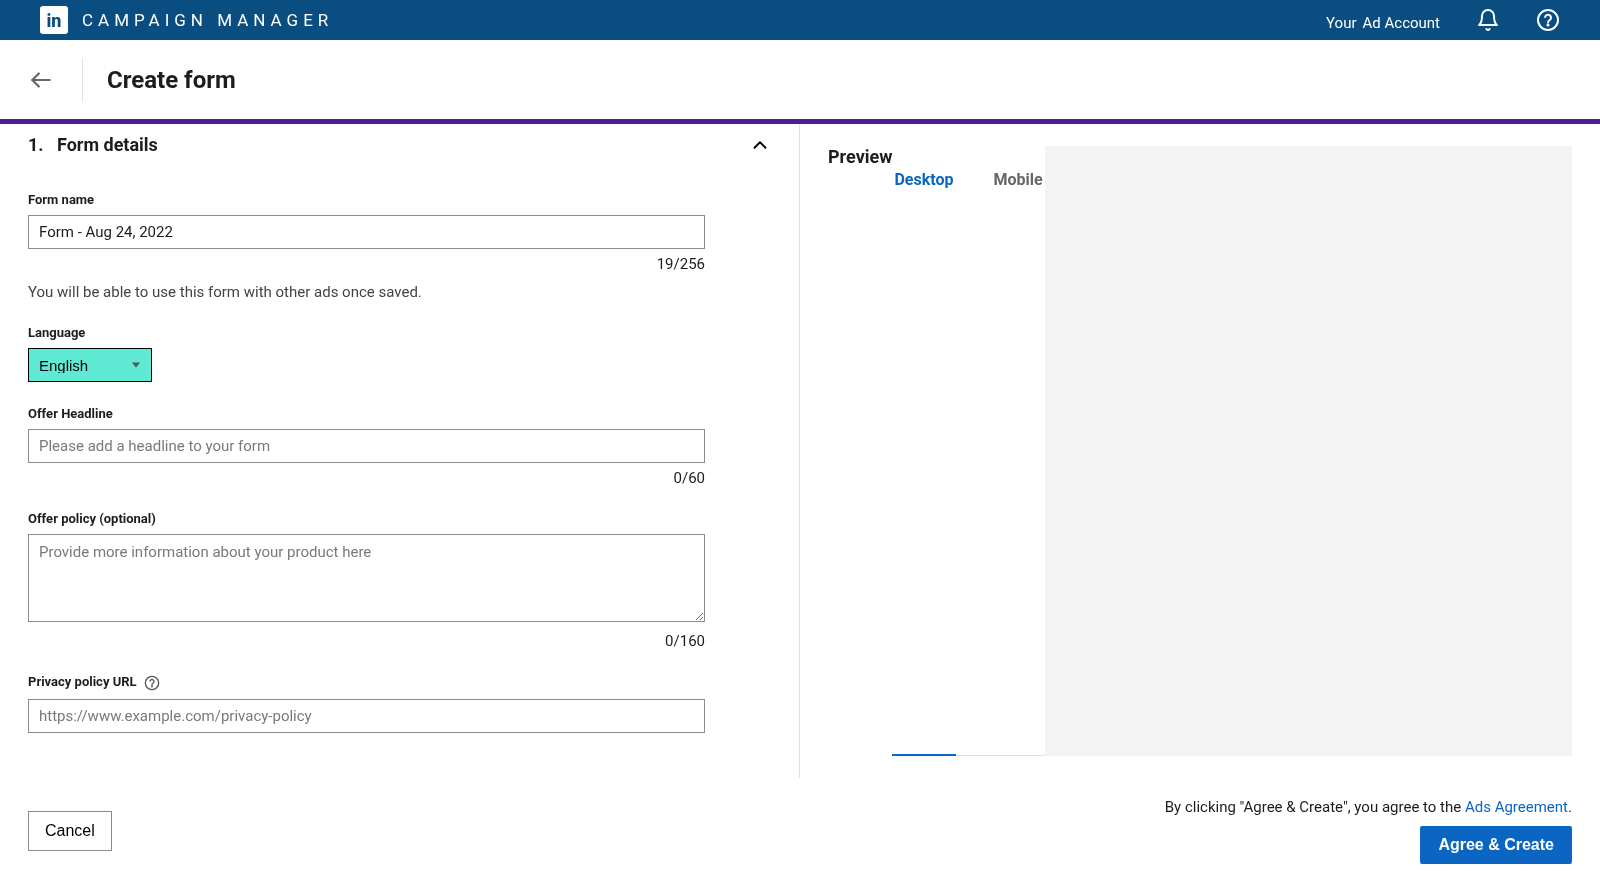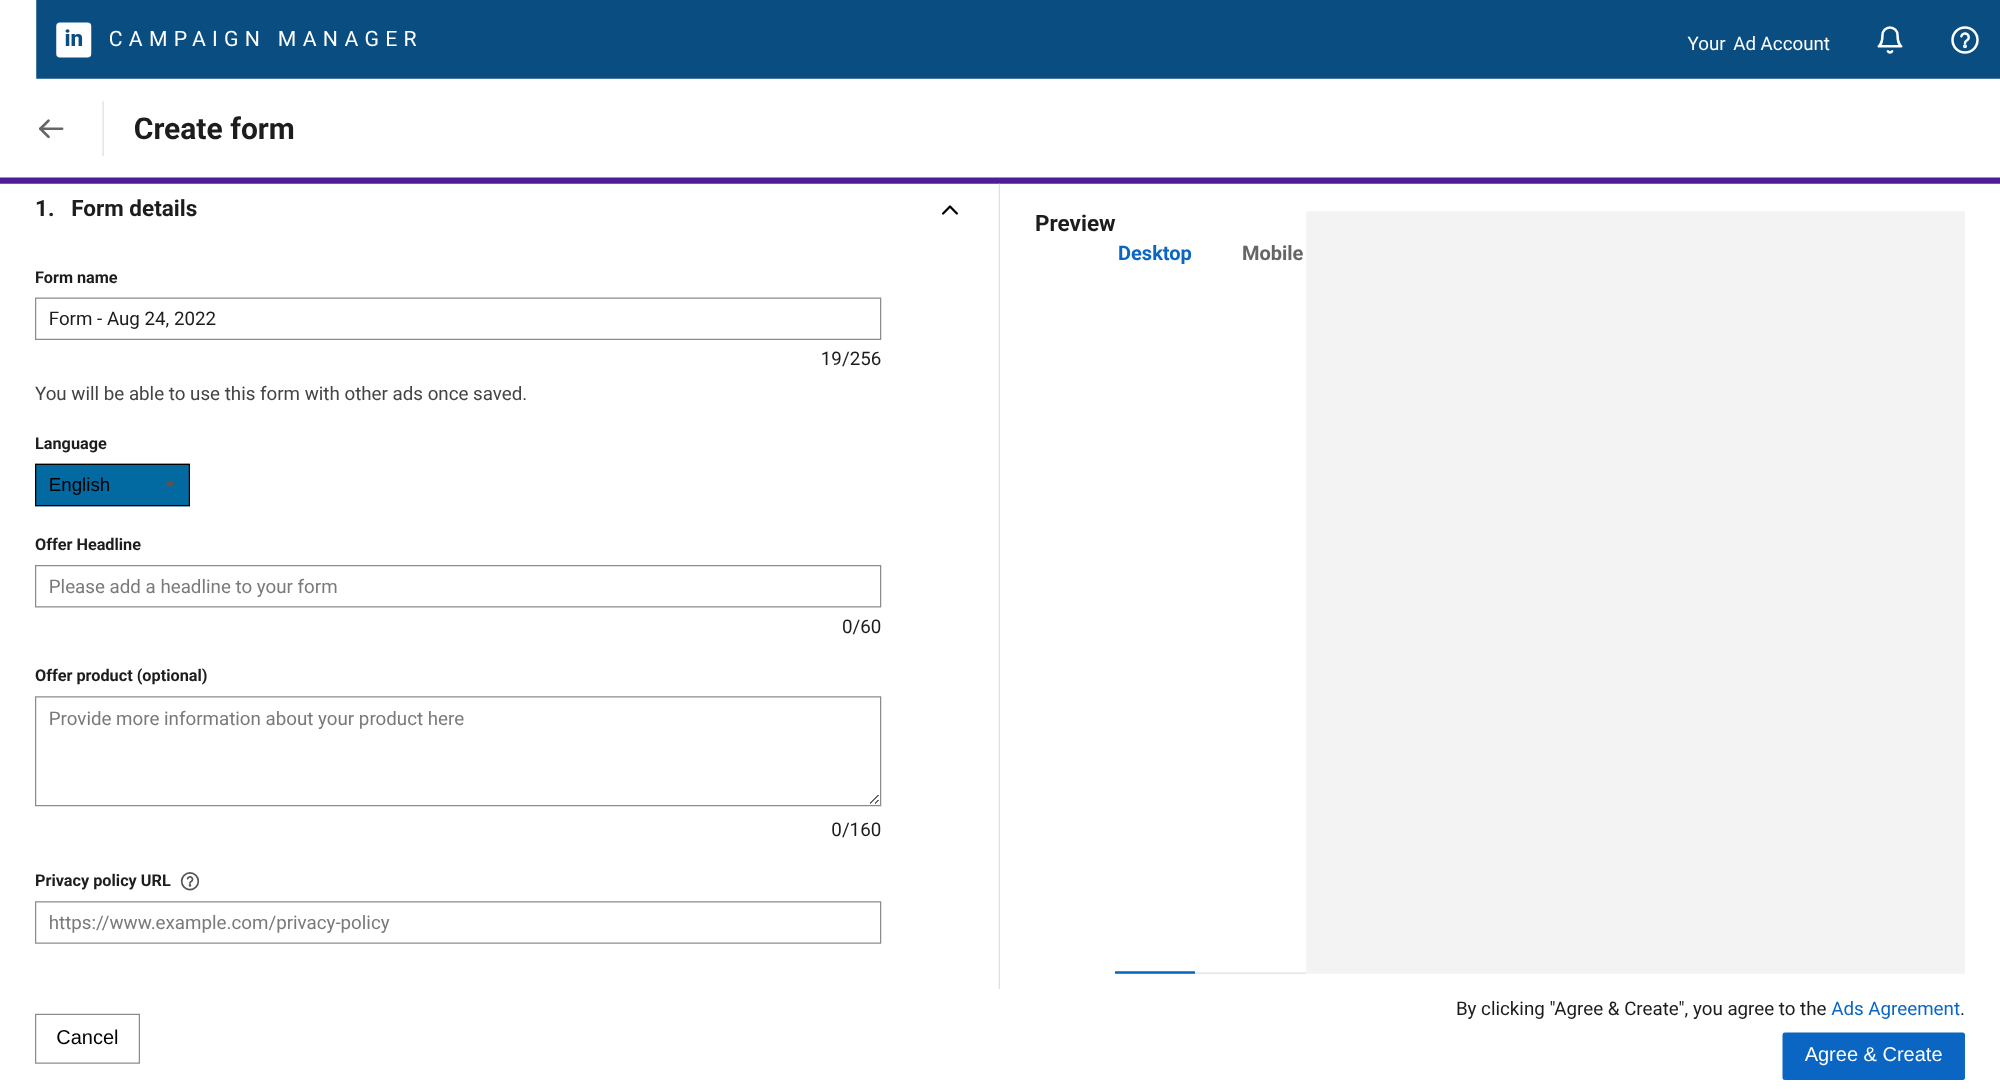--- a/index.html
+++ b/index.html
@@ -1,26 +1,25 @@
 <!DOCTYPE html>
 <html><head>
   <meta charset="utf-8">
   <style>
     * { box-sizing: border-box; margin: 0; padding: 0; }
     body { font-family: -apple-system, BlinkMacSystemFont, "Segoe UI", Roboto, Helvetica, Arial, sans-serif; color: #1d1d1d; background: #fff; }
 
     .topbar {
       background: #0a4d80;
-      height: 63px;
+      height: 40px;
       display: flex;
       align-items: center;
       justify-content: space-between;
-      padding: 0 16px;
+      padding: 0 40px;
       color: #fff;
-      margin-left: 29px;
     }
     .topbar-left { display: flex; align-items: center; gap: 14px; }
     .li-logo {
       width: 28px; height: 28px; background: #fff; color: #0a4d80;
       display: flex; align-items: center; justify-content: center;
       font-weight: 800; font-size: 18px; border-radius: 3px;
     }
     .brand { font-size: 17px; letter-spacing: 5px; font-weight: 400; }
     .topbar-right { display: flex; align-items: flex-end; gap: 36px; }
     .account-link { display: flex; gap: 6px; font-size: 15px; }
@@ -61,21 +60,21 @@
     .text-input::placeholder, .textarea-input::placeholder { color: #7a7a7a; }
     .counter { text-align: right; max-width: 677px; font-size: 15px; color: #1d1d1d; margin-top: 6px; }
     .helper-text { font-size: 15px; color: #444; margin-top: 10px; max-width: 677px; }
 
     .select-wrap { position: relative; display: inline-block; }
     .select-input {
       appearance: none; -webkit-appearance: none;
       border: 1px solid #000;
       padding: 8px 36px 8px 10px;
       font-size: 15px;
-      background: #0369a1;
+      background: #5eead4;
       min-width: 124px;
       height: 34px;
     }
     .select-caret { position: absolute; right: 10px; top: 50%; transform: translateY(-50%); pointer-events: none; }
 
     .preview-title { font-size: 18px; font-weight: 700; }
     .tabbar { display:flex; gap: 36px; margin-top: 24px; border-bottom: 1px solid #e0e0e0; }
     .tab { padding: 0 2px 14px 2px; font-size: 16px; font-weight: 700; cursor:pointer; color:#666; }
     .tab.active { color:#0a66c2; border-bottom: 2px solid #0a66c2; margin-bottom:-1px;}
     .preview-canvas { flex:1; background: #f3f3f3; margin-top:0; border-left: none; }
@@ -84,21 +83,21 @@
       position: fixed; bottom:0; left:0; right:0;
       height: 80px; background:#fff;
       display:flex; align-items:center; justify-content: space-between;
       padding: 0 28px 0 28px;
       z-index: 10;
     }
     .btn-secondary { border: 1px solid #8c8c8c; background:#fff; padding: 10px 16px; font-size: 16px; cursor:pointer; }
     .footer-right { text-align: right; }
     .agreement-text { font-size: 15px; margin-bottom: 10px; }
     .agreement-link { color:#0a66c2; cursor:pointer; }
-    .btn-primary { background:#0a66c2; color:#fff; border:none; padding: 10px 18px; font-size: 16px; font-weight:400; cursor:pointer; border-radius:2px;}
+    .btn-primary { background:#0a66c2; color:#fff; border:none; padding: 10px 18px; font-size: 16px; font-weight:700; cursor:pointer; border-radius:2px;}
   </style>
 </head>
 <body>
 
 <div class="topbar">
   <div class="topbar-left">
     <div class="li-logo">in</div>
     <div class="brand">CAMPAIGN MANAGER</div>
   </div>
   <div class="topbar-right">
@@ -168,21 +167,21 @@
       </div>
     </div>
 
     <div class="field">
       <label class="field-label">Offer Headline</label>
       <input class="text-input" type="text" placeholder="Please add a headline to your form" style="">
       <div class="counter">0/60</div>
     </div>
 
     <div class="field">
-      <label class="field-label">Offer product (optional)</label>
+      <label class="field-label">Offer policy (optional)</label>
       <textarea class="textarea-input" placeholder="Provide more information about your product here" style=""></textarea>
       <div class="counter">0/160</div>
     </div>
 
     <div class="field">
       <label class="field-label">
         <span>Privacy policy URL</span>
         <span class="help-icon">
           <svg width="16" height="16" viewBox="0 0 24 24" fill="none" stroke="#555" stroke-width="2" stroke-linecap="round" stroke-linejoin="round">
               <circle cx="12" cy="12" r="10"></circle>

